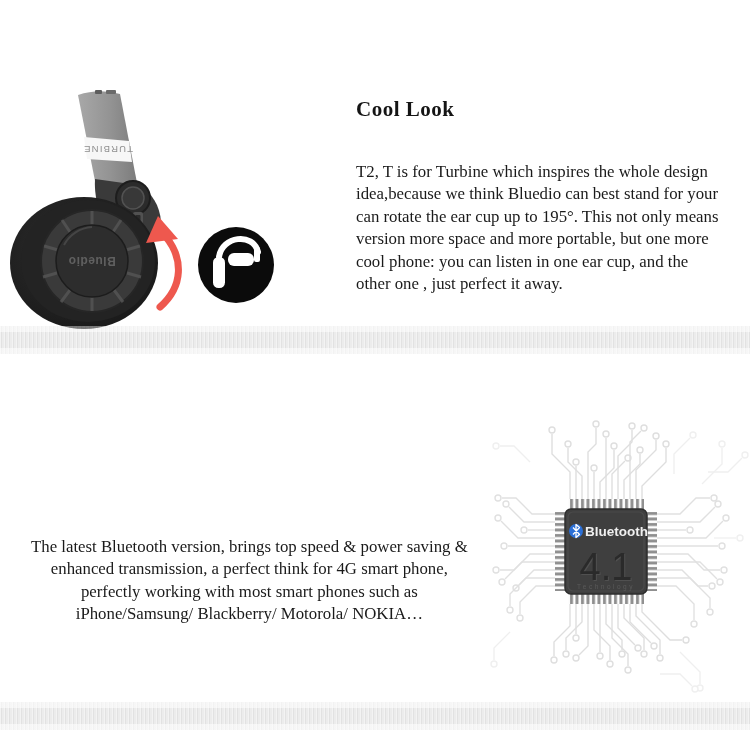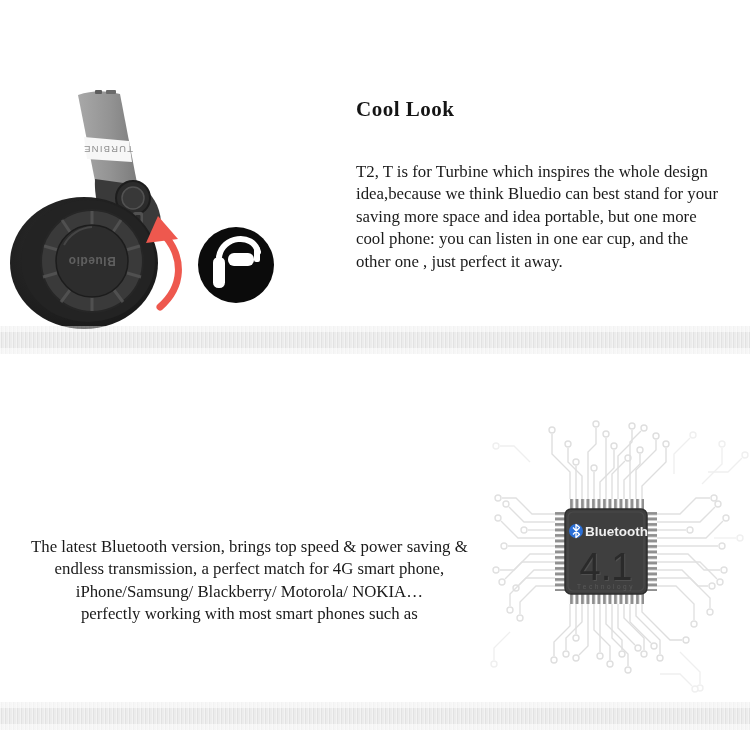--- a/index.html
+++ b/index.html
@@ -94,37 +94,38 @@
       <rect x="228" y="168" width="26" height="13" rx="6" fill="#ffffff"></rect>
       <rect x="254" y="162" width="6" height="15" rx="2" fill="#ffffff"></rect>
     </g>
   </svg>
 
   <h1 id="cool-look-heading" class="heading">Cool Look</h1>
 
   <div id="cool-look-para" class="para">
     <div class="p-line">T2, T is for Turbine which inspires the whole design</div>
     <div class="p-line">idea,because we think Bluedio can best stand for your</div>
-    <div class="p-line">saving more space and idea portable, but one more</div>
+    <div class="p-line">can rotate the ear cup up to 195°. This not only means</div>
+    <div class="p-line">version more space and more portable, but one more</div>
     <div class="p-line">cool phone: you can listen in one ear cup, and the</div>
     <div class="p-line">other one , just perfect it away.</div>
   </div>
 
   <div id="divider-top" class="texture-band">
     <div class="tb-fade"></div>
     <div class="tb-core"></div>
     <div class="tb-fade"></div>
   </div>
 
 
   <div id="bluetooth-para" class="para">
     <div class="p-line">The latest Bluetooth version, brings top speed &amp; power saving &amp;</div>
-    <div class="p-line">endless transmission, a perfect match for 4G smart phone,</div>
+    <div class="p-line">enhanced transmission, a perfect think for 4G smart phone,</div>
+    <div class="p-line">perfectly working with most smart phones such as</div>
     <div class="p-line">iPhone/Samsung/ Blackberry/ Motorola/ NOKIA…</div>
-    <div class="p-line">perfectly working with most smart phones such as</div>
   </div>
 
   <svg id="chip-illustration" class="illus" width="285" height="300" viewBox="0 0 285 300" xmlns="http://www.w3.org/2000/svg">
     <defs>
       <pattern id="pinsH" width="5.5" height="10" patternUnits="userSpaceOnUse">
         <rect x="1" y="0" width="3" height="10" fill="#8f8f8f"></rect>
       </pattern>
       <pattern id="pinsV" width="10" height="5.5" patternUnits="userSpaceOnUse">
         <rect x="0" y="1" width="10" height="3" fill="#8f8f8f"></rect>
       </pattern>

